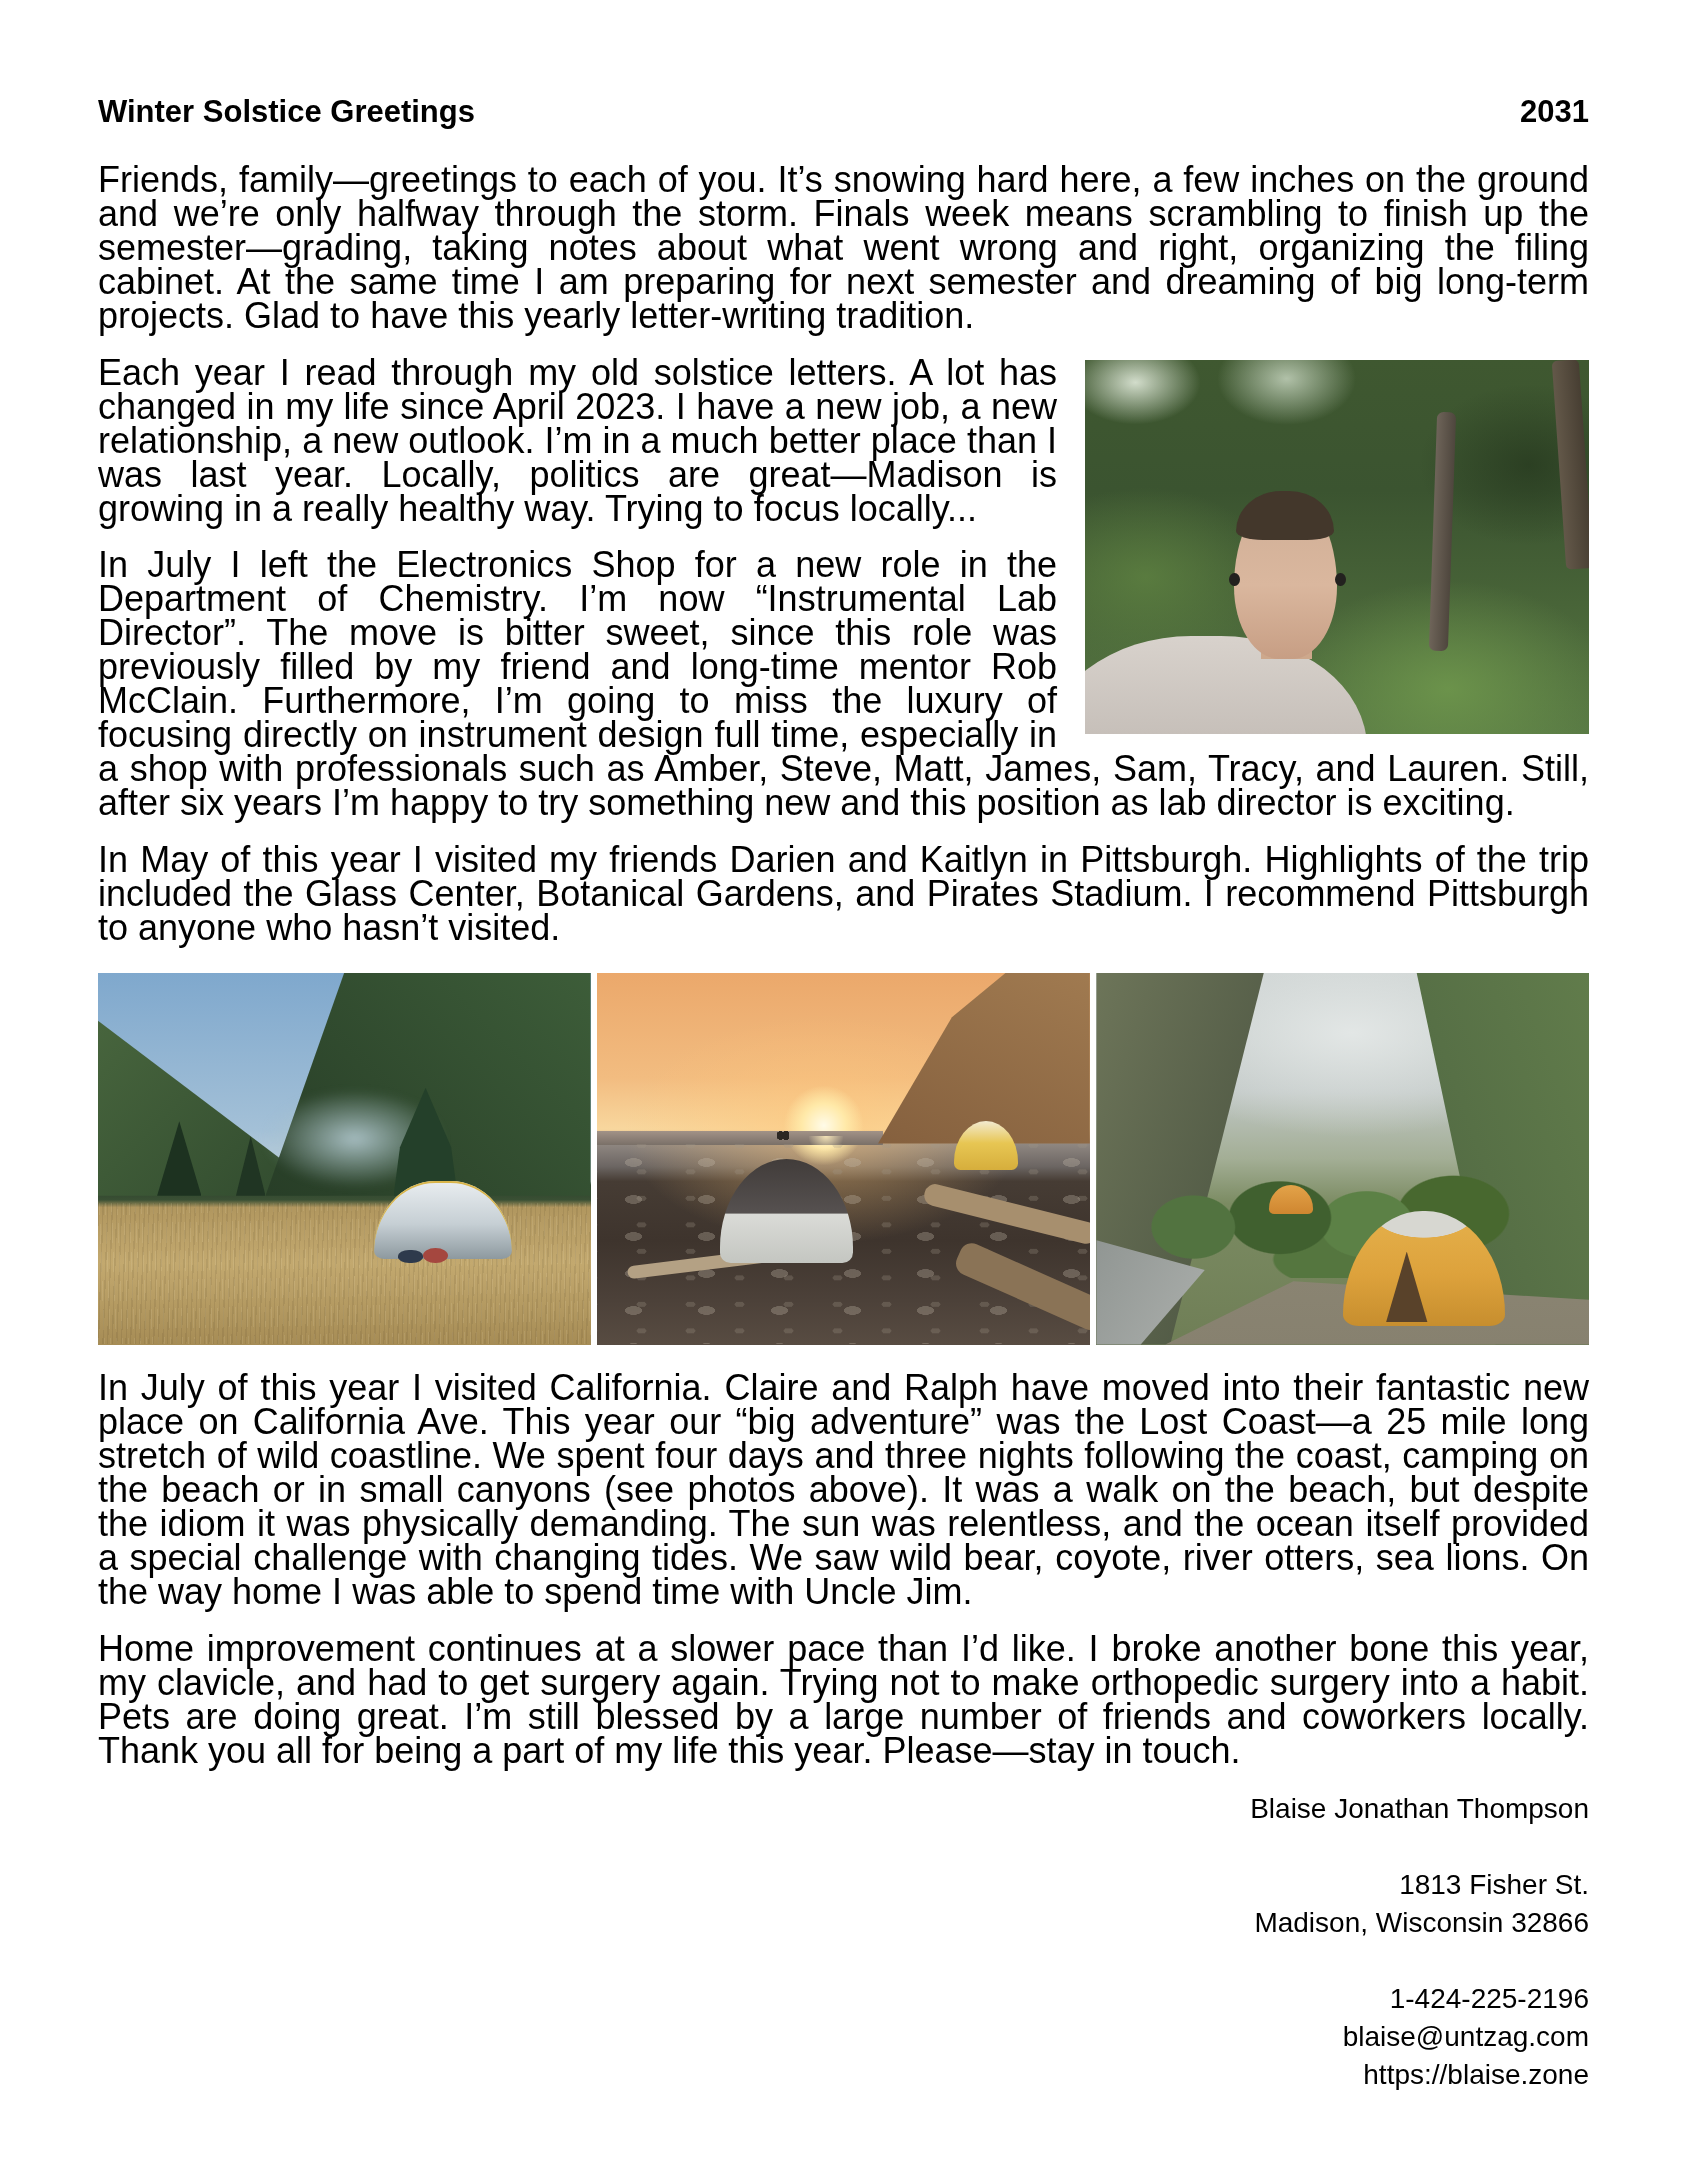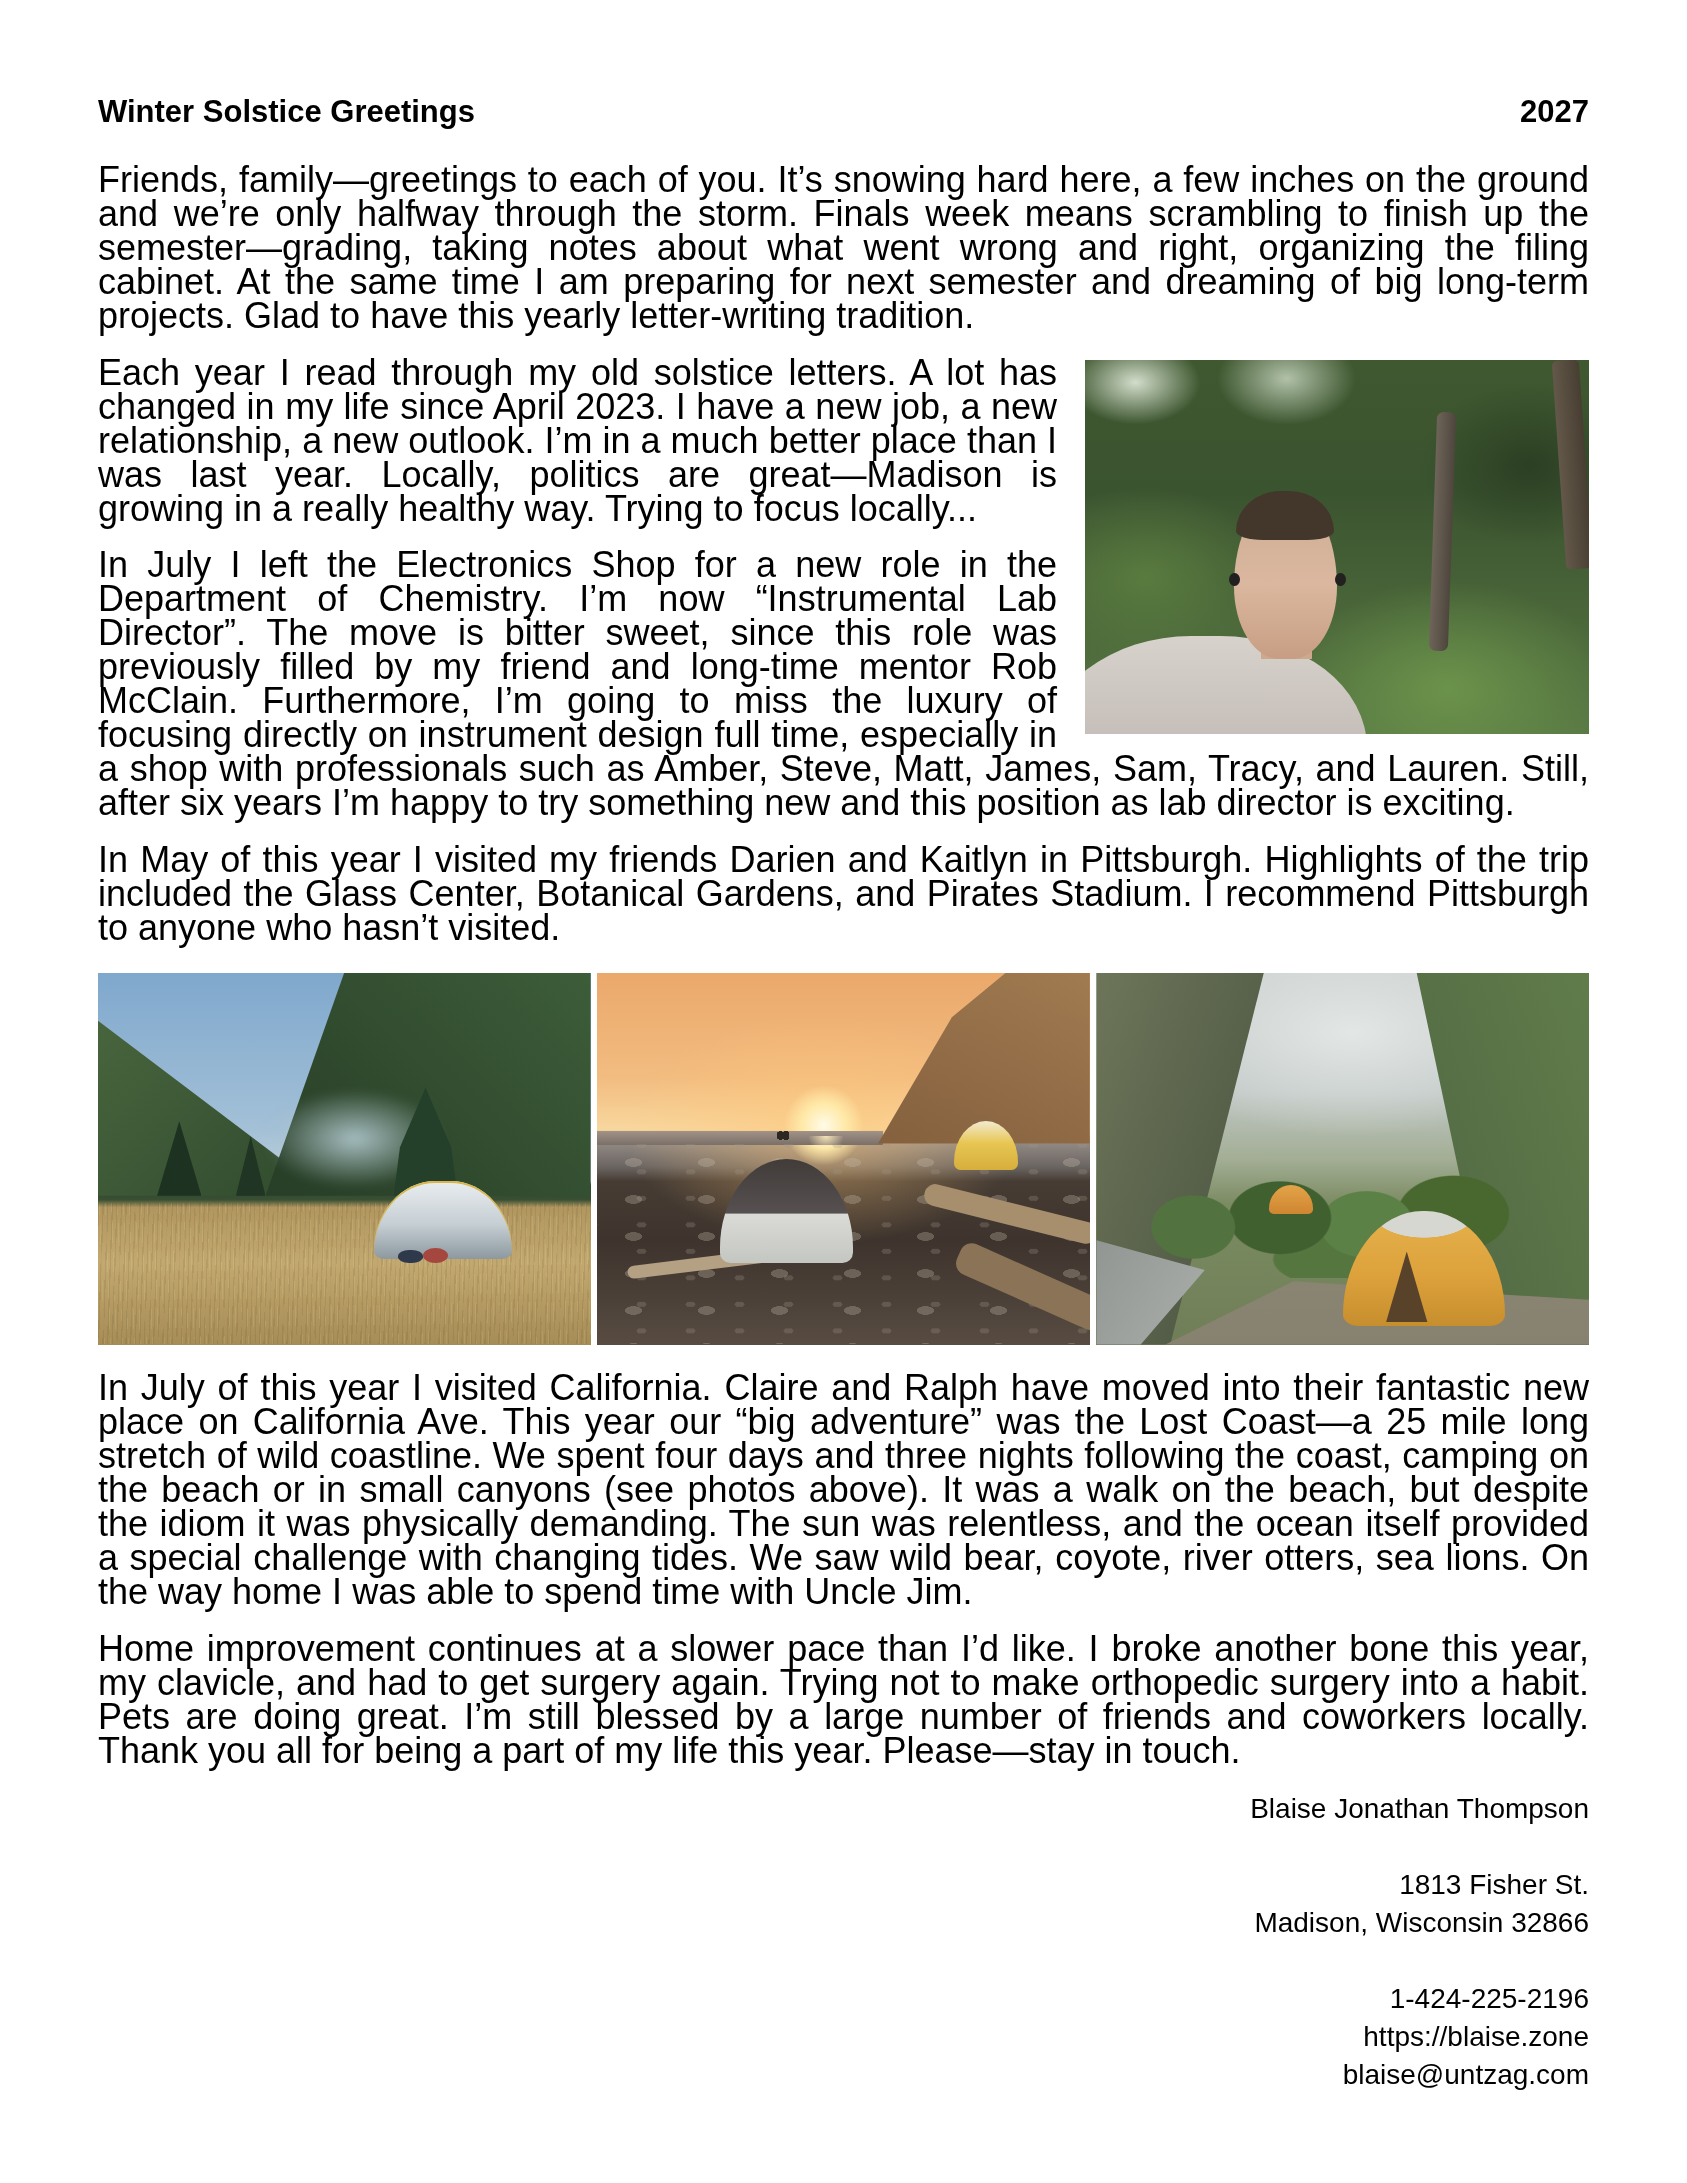--- a/index.html
+++ b/index.html
@@ -157,21 +157,21 @@
   .signature { text-align: right; font-size: 28px; line-height: 38px; clear: both; }
   .sig-gap { height: 38px; }
 </style>
 </head>
 <body>
 
 <div class="page">
 
   <div class="title-row">
     <span>Winter Solstice Greetings</span>
-    <span>2027</span>
+    <span>2031</span>
   </div>
 
   <p class="body-par">Friends, family—greetings to each of you. It’s snowing hard here, a few inches on the ground and we’re only halfway through the storm. Finals week means scrambling to finish up the semester—grading, taking notes about what went wrong and right, organizing the filing cabinet. At the same time I am preparing for next semester and dreaming of big long-term projects. Glad to have this yearly letter-writing tradition.</p>
 
   <div class="wrapfig ph-selfie">
     <div class="shape trunk1"></div>
     <div class="shape trunk2"></div>
     <div class="shape shirt"></div>
     <div class="shape neck"></div>
     <div class="shape head"></div>
@@ -227,18 +227,18 @@
 
   <p class="body-par">Home improvement continues at a slower pace than I’d like. I broke another bone this year, my clavicle, and had to get surgery again. Trying not to make orthopedic surgery into a habit. Pets are doing great. I’m still blessed by a large number of friends and coworkers locally. Thank you all for being a part of my life this year. Please—stay in touch.</p>
 
   <div class="signature">
     <div>Blaise Jonathan Thompson</div>
     <div class="sig-gap"></div>
     <div>1813 Fisher St.</div>
     <div>Madison, Wisconsin 32866</div>
     <div class="sig-gap"></div>
     <div>1-424-225-2196</div>
+    <div>blaise@untzag.com</div>
     <div>https://blaise.zone</div>
-    <div>blaise@untzag.com</div>
   </div>
 
 </div>
 
 
 </body></html>

